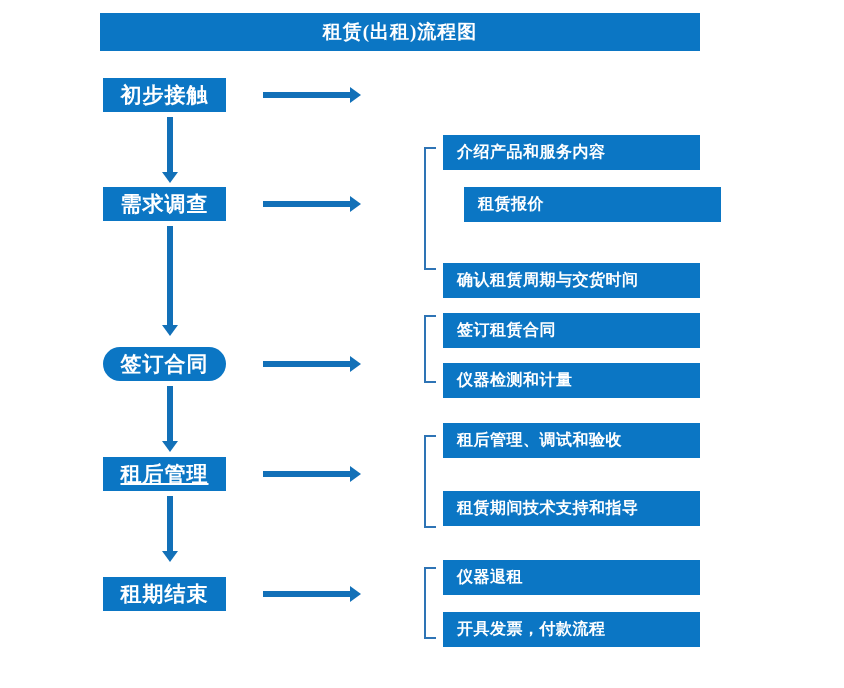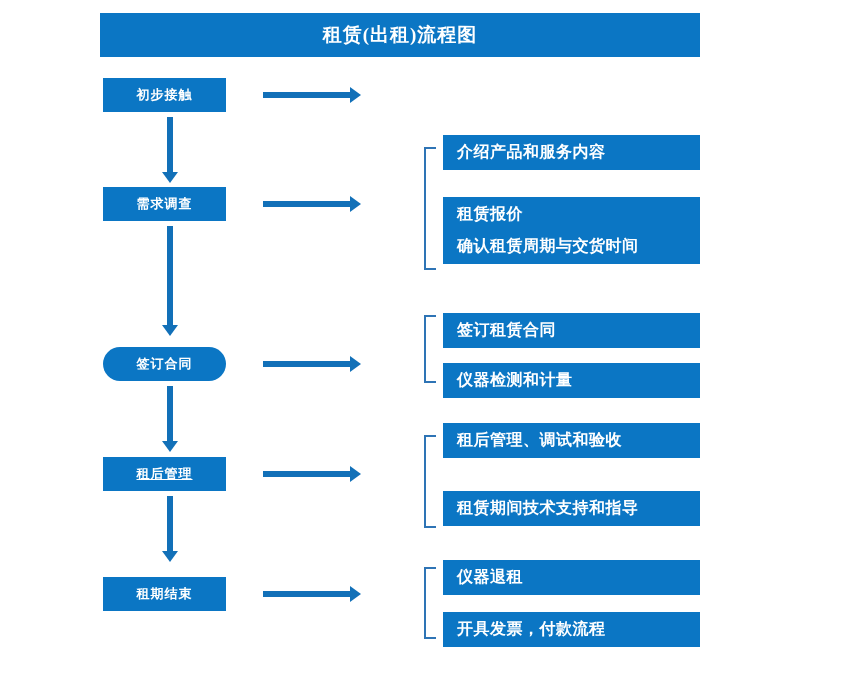--- a/index.html
+++ b/index.html
@@ -21,40 +21,40 @@
     width: 844px;
     height: 688px;
   }
 
   
   .title-bar {
     position: absolute;
     left: 100px;
     top: 13px;
     width: 600px;
-    height: 44px;
+    height: 38px;
     background: #0B76C4;
     color: #ffffff;
     font-size: 19px;
     font-weight: bold;
     display: flex;
     align-items: center;
     justify-content: center;
     letter-spacing: 1px;
   }
 
   
   .stage-box {
     position: absolute;
     left: 103px;
     width: 123px;
     height: 34px;
     background: #0B76C4;
     color: #ffffff;
-    font-size: 13px;
+    font-size: 21px;
     font-weight: bold;
     display: flex;
     align-items: center;
     justify-content: center;
     letter-spacing: 1px;
   }
 
   
   .detail-box {
     position: absolute;
@@ -153,23 +153,23 @@
 
   <div class="h-arrow" style="top:196px; width:98px;">
     <div class="stem" style="width:88px;"></div>
     <div class="head" style="left:87px;"></div>
   </div>
 
   <div class="bracket" style="top:147px; height:123px;"></div>
 
   <div class="detail-box" style="top:135px;">介绍产品和服务内容</div>
 
-  <div class="detail-box" style="top:197px;">租赁报价</div>
-
-  <div class="detail-box" style="top:229px;">确认租赁周期与交货时间</div>
+  <div class="detail-box" style="top:187px;margin-left:21px;">租赁报价</div>
+
+  <div class="detail-box" style="top:263px;">确认租赁周期与交货时间</div>
 
   <div class="v-arrow" style="top:226px; height:110px;">
     <div class="stem" style="height:100px;"></div>
     <div class="head" style="top:99px;"></div>
   </div>
 
   <div class="stage-box" style="top:347px;border-radius:17px;">签订合同</div>
 
   <div class="h-arrow" style="top:356px; width:98px;">
     <div class="stem" style="width:88px;"></div>

